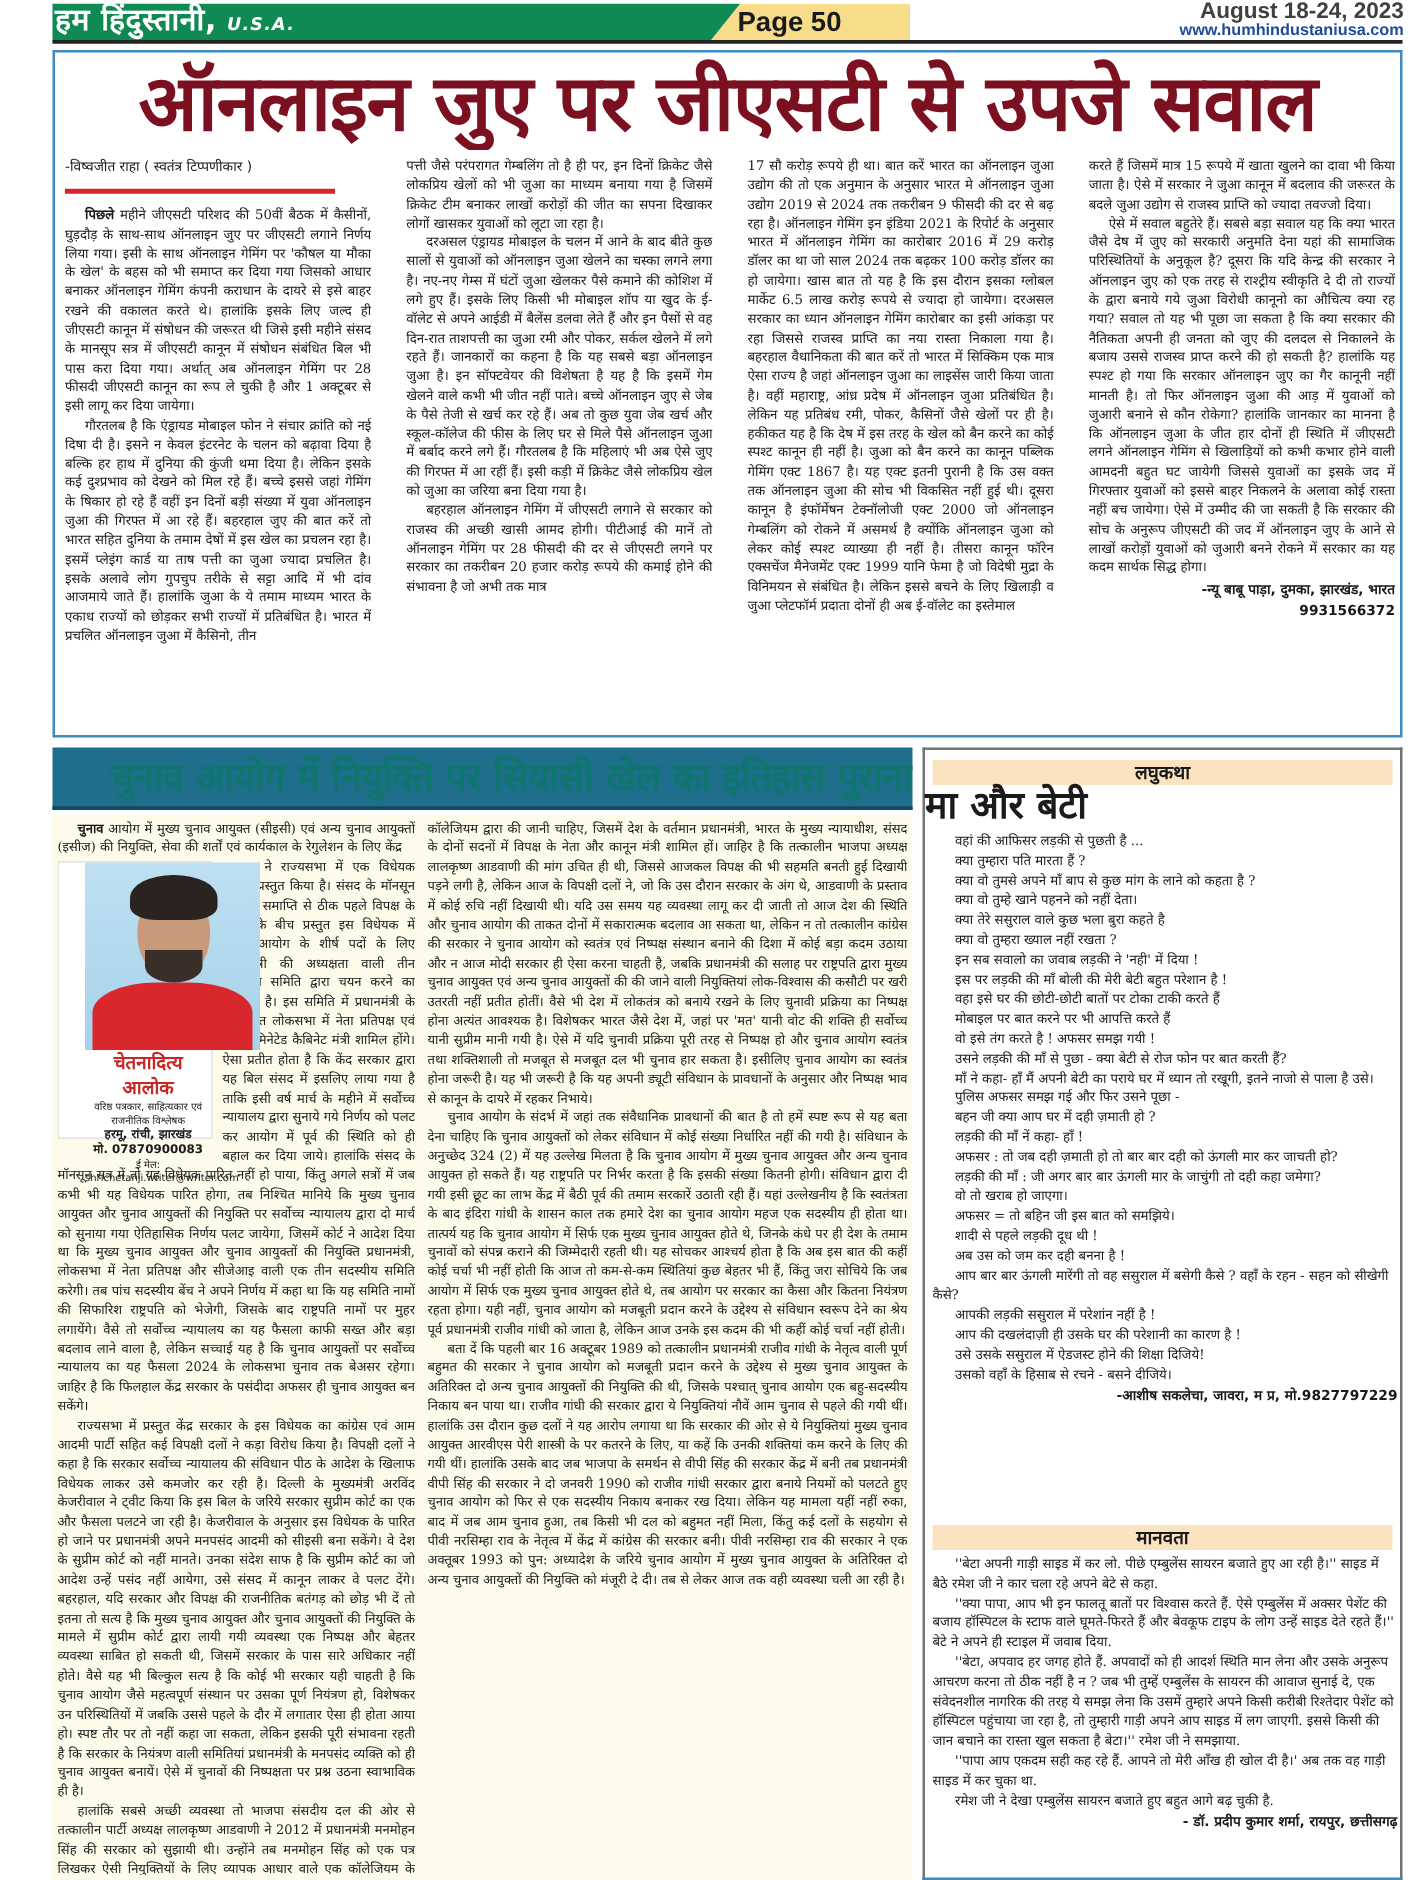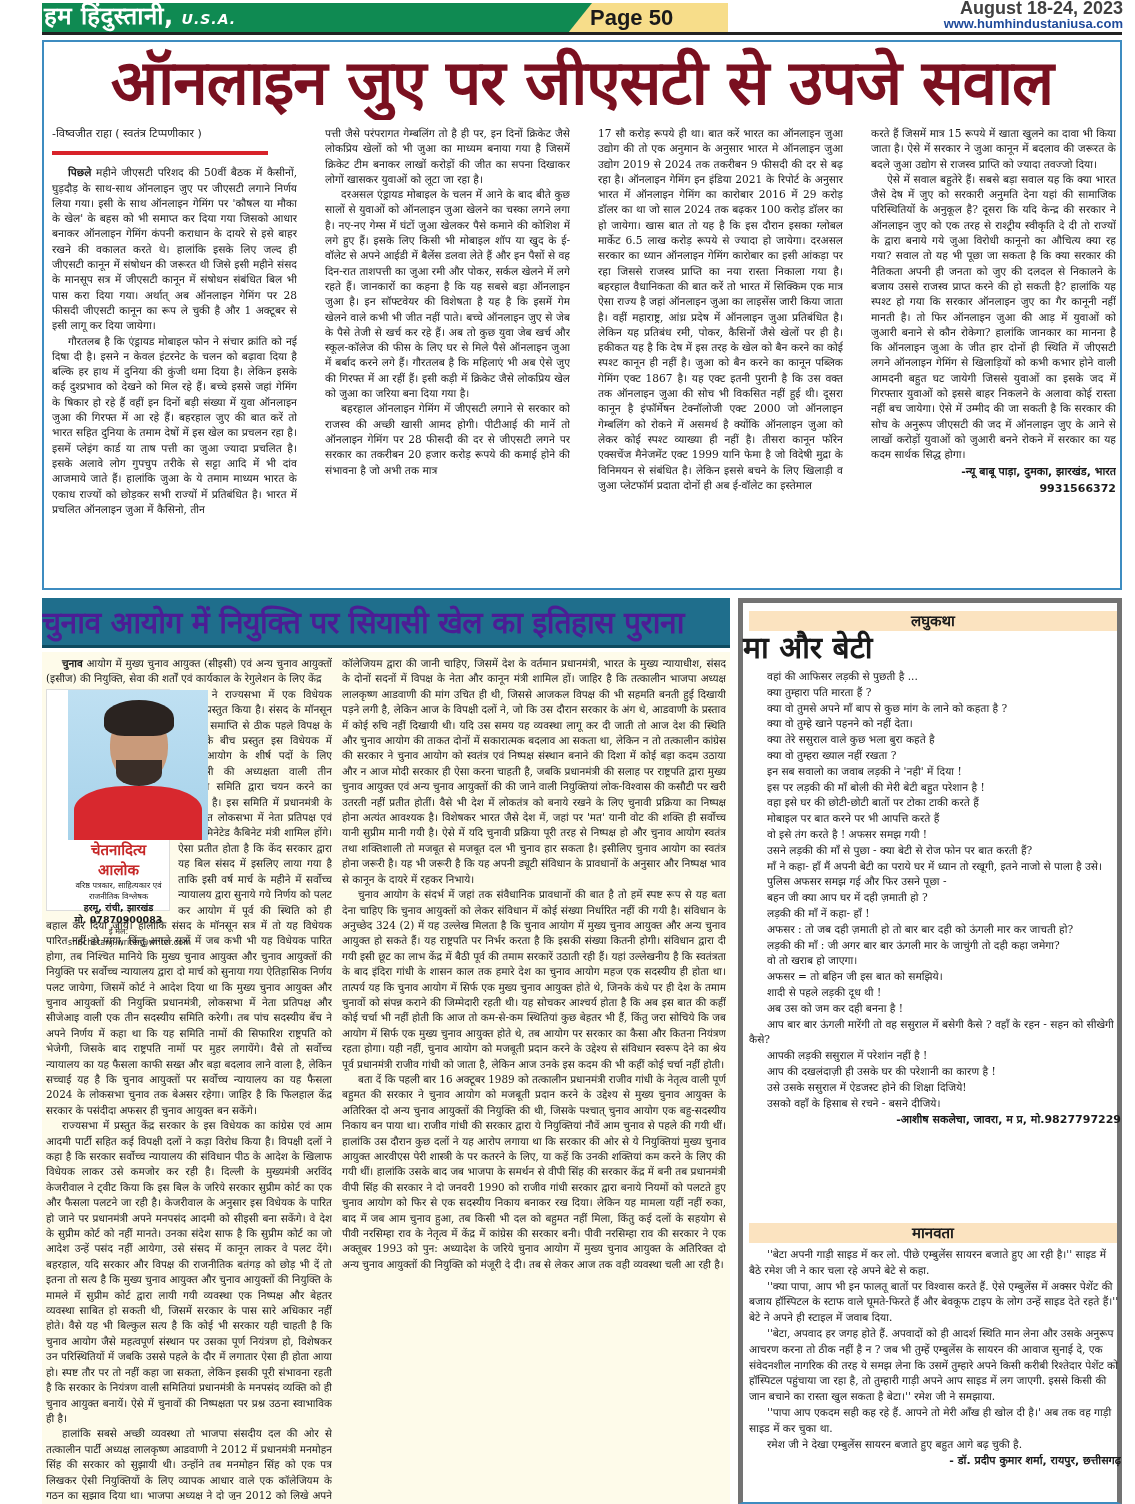--- a/index.html
+++ b/index.html
@@ -25,39 +25,39 @@
   .col { font-size: 10.6px; line-height: 15.3px; text-align: justify; overflow: hidden; font-family: "DejaVu Serif", serif; }
   .byline1 { font-size: 11px; font-family: "DejaVu Sans", sans-serif; margin-bottom: 4px; }
   .redbar { height: 4px; background: #d8232a; width: 88%; margin: 10px 0 10px 0; }
   .col p { text-indent: 16px; }
   .col p.noind { text-indent: 0; }
   .lead { font-weight: bold; }
   .signoff { text-align: right; font-weight: bold; font-family: "DejaVu Sans", sans-serif; font-size: 11px; line-height: 17px; }
 
   
   .headline2-bar { position: absolute; left: 42px; top: 598px; width: 688px; height: 50px; background: #1f6e8c; border-bottom: 3px solid #0e4b60; }
-  .headline2 { position: absolute; left: 42px; top: 598px; width: 688px; height: 50px; line-height: 50px; color: #4c1d95; font-size: 30px; font-weight: bold; text-align: left; white-space: nowrap; overflow: hidden; letter-spacing: -0.5px; }
+  .headline2 { position: absolute; left: 42px; top: 598px; width: 688px; height: 50px; line-height: 50px; color: #0f766e; font-size: 30px; font-weight: bold; text-align: right; white-space: nowrap; overflow: hidden; letter-spacing: -0.5px; }
   .article2 { position: absolute; left: 42px; top: 652px; width: 688px; height: 852px; background: #fefbea; }
   .a2-left { position: absolute; left: 4px; top: 4px; width: 286px; height: 844px; font-size: 10.4px; line-height: 15.4px; text-align: justify; font-family: "DejaVu Serif", serif; overflow: hidden; }
   .a2-right { position: absolute; left: 300px; top: 4px; width: 384px; height: 844px; font-size: 10.4px; line-height: 15.4px; text-align: justify; font-family: "DejaVu Serif", serif; overflow: hidden; }
   .a2-left p, .a2-right p { text-indent: 16px; }
   .a2-left p.noind { text-indent: 0; }
 
-  .author-card { float: left; width: 124px; height: 222px; margin: 2px 8px 4px 0; background: #fff; border: 1px solid #ddd; padding-left: 21px; }
+  .author-card { float: left; width: 124px; height: 222px; margin: 2px 8px 20px 0; background: #fff; border: 1px solid #ddd; padding-left: 21px; }
   .photo { width: 140px; height: 150px; background: linear-gradient(#bfe0f2, #a6d2ea); position: relative; overflow: hidden; }
   .photo .head { position: absolute; left: 42px; top: 22px; width: 58px; height: 72px; background: #c99a7a; border-radius: 45% 45% 50% 50%; }
   .photo .hair { position: absolute; left: 36px; top: 10px; width: 70px; height: 36px; background: #2a2320; border-radius: 50% 50% 30% 30%; }
   .photo .beard { position: absolute; left: 48px; top: 70px; width: 46px; height: 26px; background: #3a2e28; border-radius: 0 0 50% 50%; }
   .photo .shirt { position: absolute; left: 6px; top: 96px; width: 128px; height: 60px; background: #d8282e; border-radius: 40% 40% 0 0; }
   .author-name { color: #c62828; font-weight: bold; font-size: 15px; text-align: center; line-height: 20px; font-family: "DejaVu Sans", sans-serif; }
   .author-line { font-size: 8px; text-align: center; line-height: 11px; font-family: "DejaVu Sans", sans-serif; }
   .author-line.b { font-weight: bold; font-size: 9.5px; line-height: 12px; }
 
   
-  .story-box { position: absolute; left: 738px; top: 598px; width: 384px; height: 906px; border: 5px solid #737373; border-bottom: 2px solid #3e8cc0; background: #fff; }
+  .story-box { position: absolute; left: 738px; top: 598px; width: 384px; height: 906px; border: 2px solid #737373; border-bottom: 2px solid #3e8cc0; background: #fff; }
   .kicker { position: absolute; left: 6px; width: 368px; height: 20px; background: #fbe3c0; text-align: center; font-weight: bold; font-size: 15px; line-height: 20px; }
   .story-title { position: absolute; left: 0; top: 26px; width: 100%; text-align: left; font-size: 30px; font-weight: bold; line-height: 38px; }
   .story-body { position: absolute; left: 6px; width: 372px; font-size: 10.6px; line-height: 15.8px; font-family: "DejaVu Serif", serif; overflow: hidden; }
   .story-body p { text-indent: 18px; }
   .story-sign { text-align: right; font-weight: bold; font-family: "DejaVu Sans", sans-serif; font-size: 11px; line-height: 17px; }
 </style>
 </head>
 <body>
 
 <div class="masthead">

